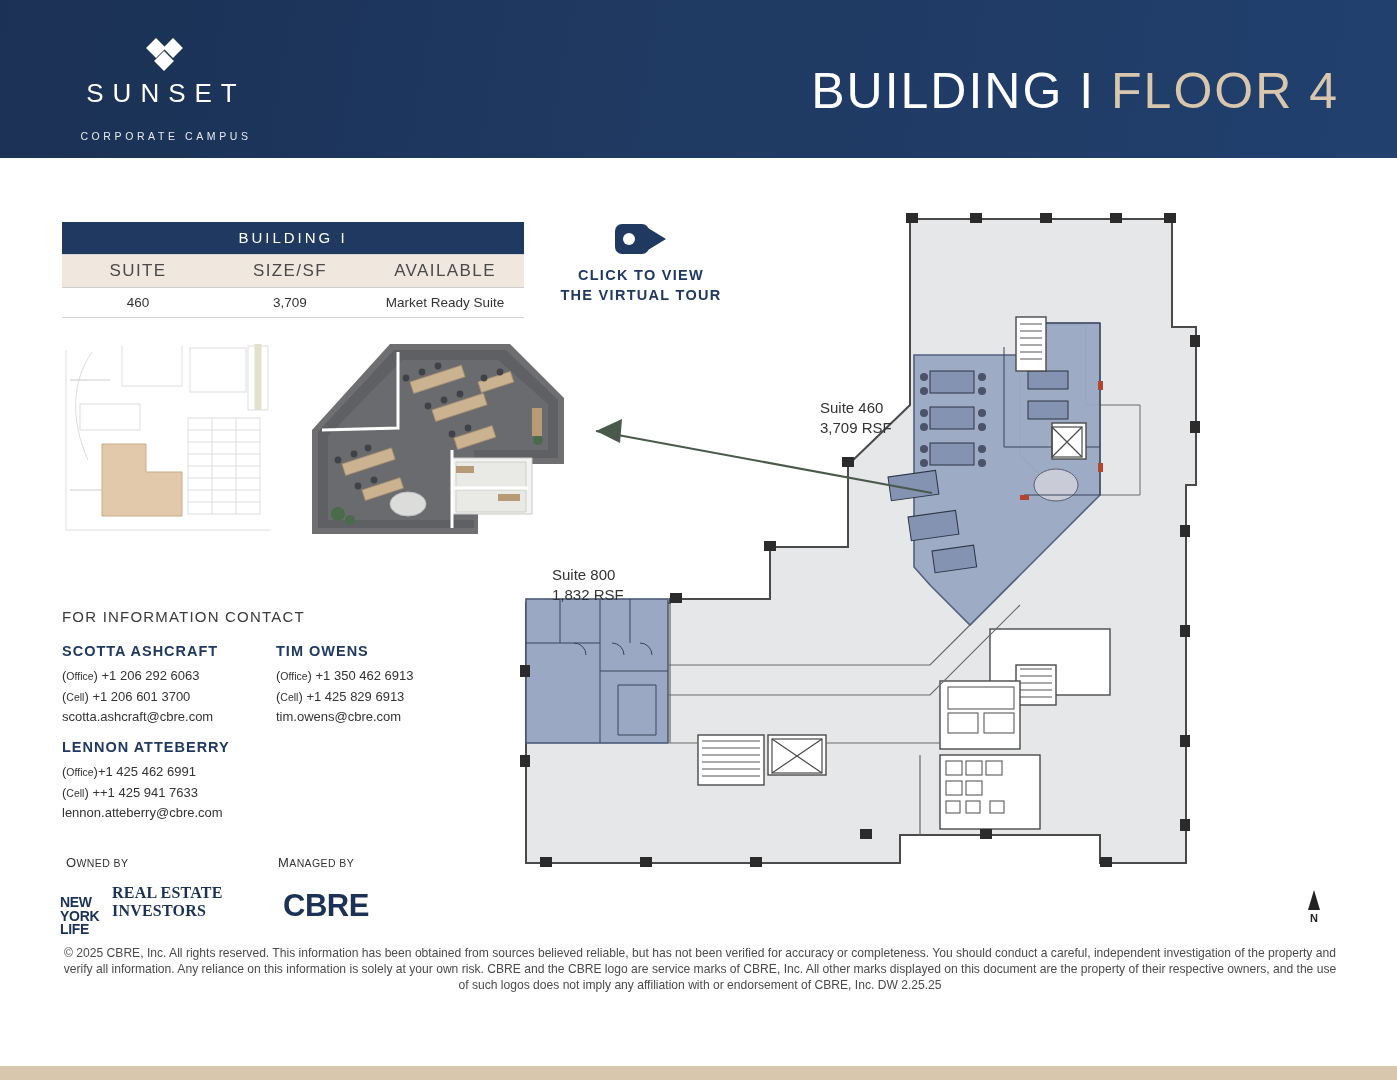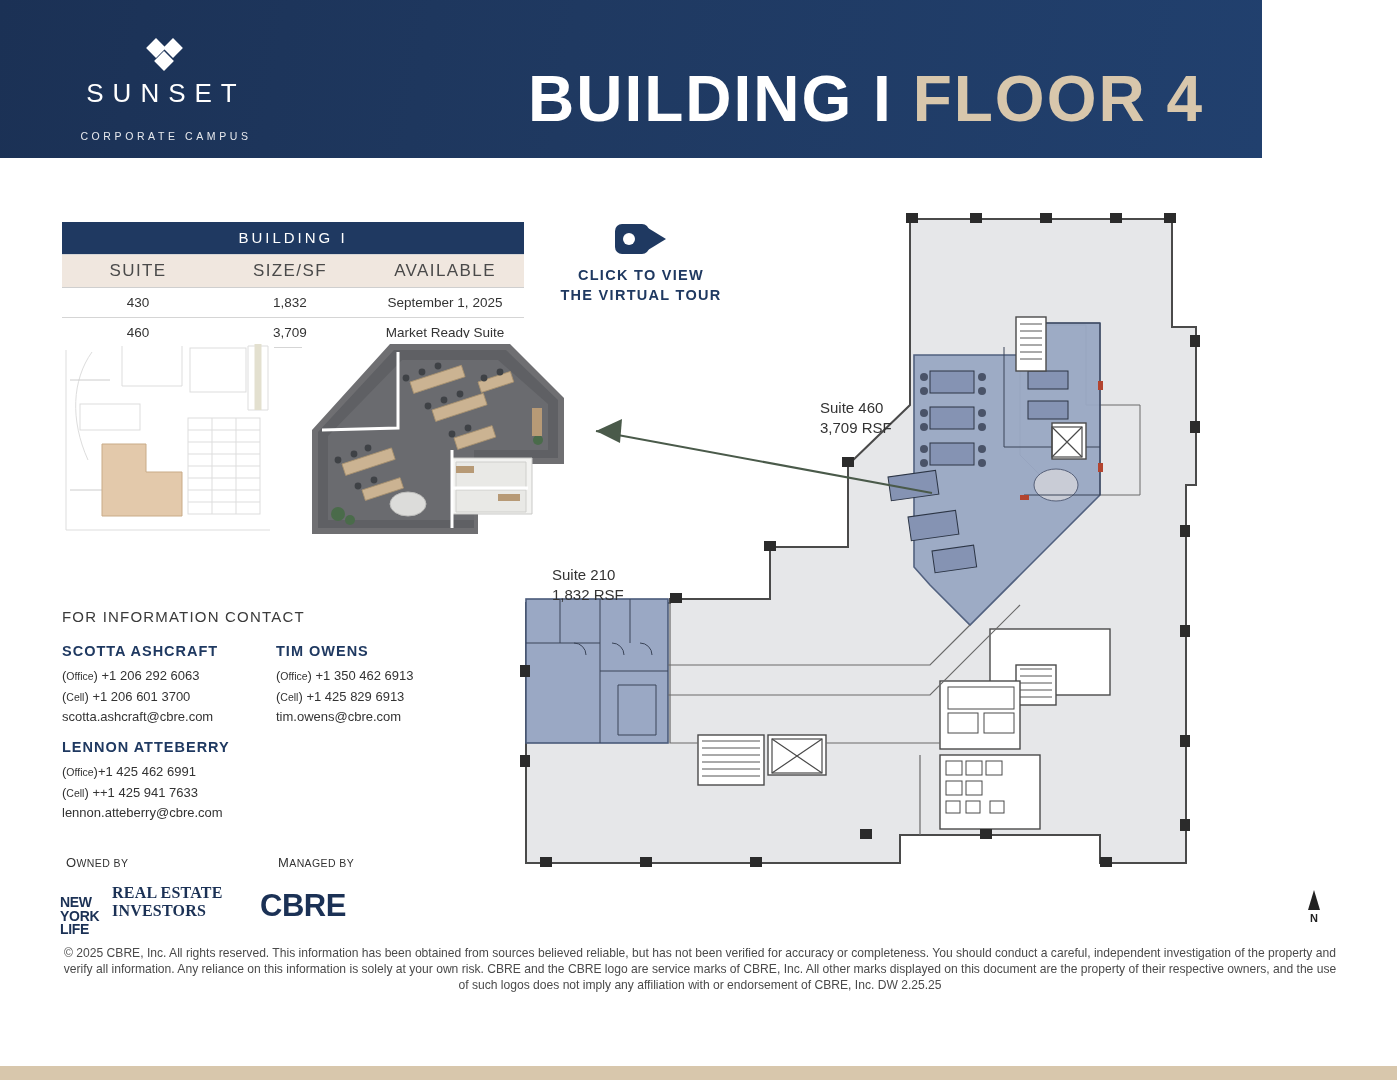--- a/index.html
+++ b/index.html
@@ -11,21 +11,21 @@
     font-family: "Liberation Sans", sans-serif;
     color: #2b2b2b;
     position: relative;
     overflow: hidden;
   }
 
   
   .header {
     position: absolute;
     left: 0; top: 0;
-    width: 1262px; height: 158px;
+    width: 1397px; height: 158px;
     background: linear-gradient(100deg, #1b3155 0%, #1f3961 45%, #21406e 100%);
   }
   .header-logo {
     position: absolute;
     left: 66px; top: 38px;
     width: 200px;
     text-align: center;
     color: #ffffff;
   }
   .logo-mark {
@@ -48,23 +48,23 @@
   }
   .logo-sub {
     font-size: 10.5px;
     letter-spacing: 3.6px;
     margin-top: 24px;
     color: #e8eaee;
   }
   .header-title {
     position: absolute;
     right: 58px; top: 62px;
-    font-size: 64px;
+    font-size: 50px;
     letter-spacing: 2px;
-    font-weight: 700;
+    font-weight: 400;
     white-space: nowrap;
   }
   .ht-building { color: #ffffff; }
   .ht-floor { color: #d8c7ac; }
 
   
   .suite-table {
     position: absolute;
     left: 62px; top: 222px;
     width: 462px;
@@ -209,21 +209,21 @@
   .nyl-right {
     position: absolute;
     left: 52px; top: 2px;
     color: #1b3155;
     font-family: "Liberation Serif", serif;
   }
   .nyl-right .l1 { font-size: 16px; font-weight: bold; letter-spacing: .2px; }
   .nyl-right .l2 { font-size: 16px; font-weight: bold; letter-spacing: .2px; }
   .cbre-logo {
     position: absolute;
-    left: 260px; top: 888px;
+    left: 283px; top: 888px;
     font-size: 31px;
     font-weight: bold;
     letter-spacing: -0.5px;
     color: #1b3155;
   }
 
   
   .disclaimer {
     position: absolute;
     left: 62px; top: 946px;
@@ -299,25 +299,20 @@
       <col class="c3">
     </colgroup>
   <tbody>
     <tr class="title-row">
       <td colspan="3">BUILDING I</td>
     </tr>
     <tr class="head-row">
       <td>SUITE</td>
       <td>SIZE/SF</td>
       <td>AVAILABLE</td>
-    </tr>
-    <tr>
-      <td>430</td>
-      <td>1,832</td>
-      <td>September 1, 2025</td>
     </tr>
     <tr>
       <td>460</td>
       <td>3,709</td>
       <td>Market Ready Suite</td>
     </tr>
   </tbody>
 </table>
 
 <div class="tour">
@@ -606,21 +601,21 @@
     </g>
     <path d="M96,236 L122,224 L120,248 Z" fill="#4a5a4a"></path>
   </svg>
 </div>
 
 <div class="plan-label lbl460">
   <div>Suite 460</div>
   <div>3,709 RSF</div>
 </div>
 <div class="plan-label lbl430">
-  <div>Suite 210</div>
+  <div>Suite 800</div>
   <div>1,832 RSF</div>
 </div>
 
 <div class="northmark">
   <div class="arrow"></div>
   <div>N</div>
 </div>
 
 <div class="footer-strip"></div>
 

